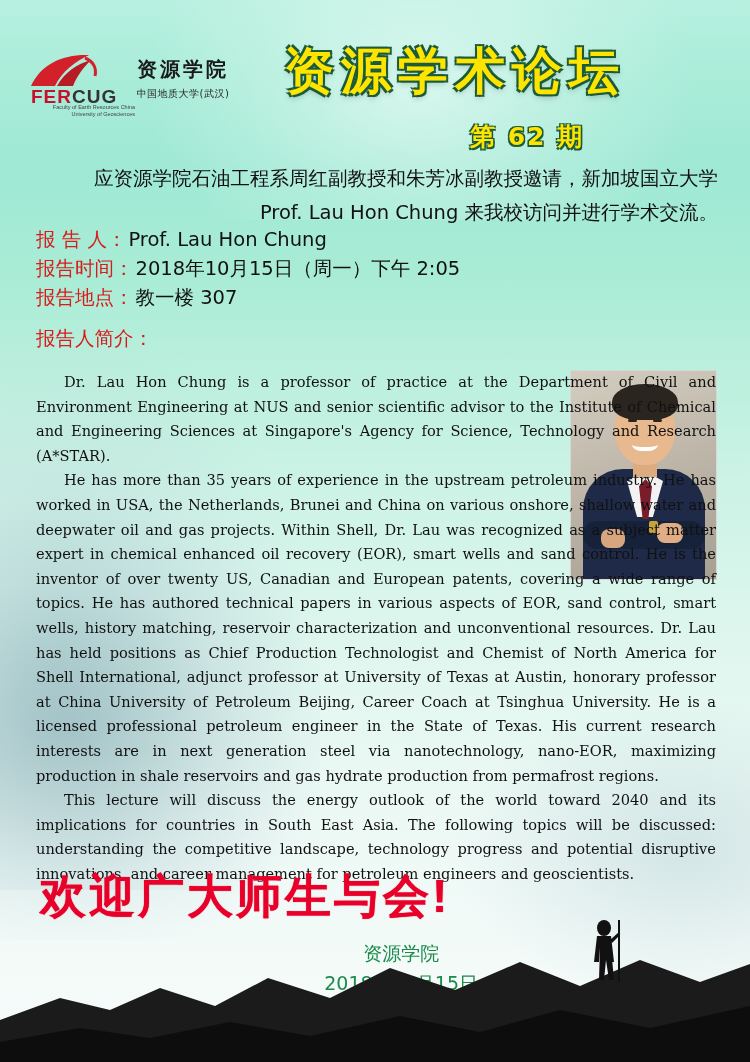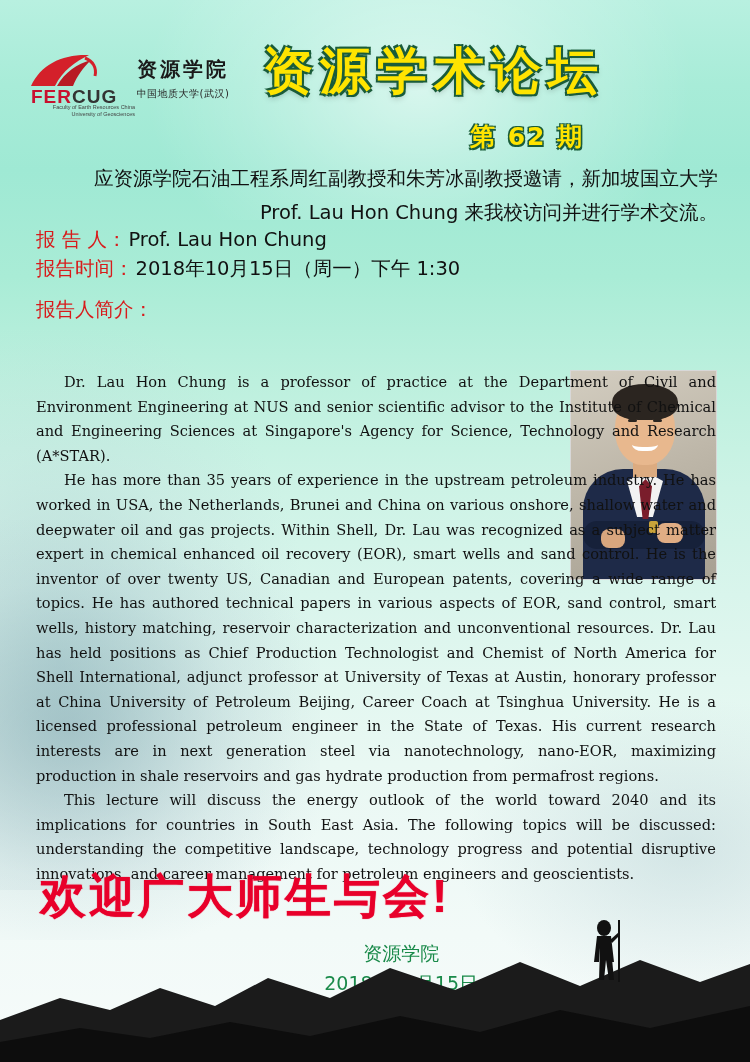--- a/index.html
+++ b/index.html
@@ -101,21 +101,21 @@
   .uni-en {
     font-size: 10px;
     color: #2a2a2a;
     letter-spacing: 0.5px;
     margin-top: 4px;
     font-family: "DejaVu Sans", sans-serif;
     text-align: center;
   }
   .title-main {
     position: absolute;
-    left: 263px; top: 38px;
+    left: 284px; top: 38px;
     font-size: 50px;
     font-weight: bold;
     letter-spacing: 7px;
     color: #ffe400;
     font-family: "DejaVu Sans", sans-serif;
     text-shadow:
       -2px -2px 0 #1a5c3a,
       2px -2px 0 #1a5c3a,
       -2px 2px 0 #1a5c3a,
       2px 2px 0 #1a5c3a,
@@ -348,21 +348,25 @@
 
   <div class="intro">应资源学院石油工程系周红副教授和朱芳冰副教授邀请，新加坡国立大学 Prof. Lau Hon Chung 来我校访问并进行学术交流。</div>
 
   <div class="info">
     <div class="info-row">
       <span class="info-label">报 告 人：</span>
       <span class="info-value">Prof. Lau Hon Chung</span>
     </div>
     <div class="info-row">
       <span class="info-label">报告时间：</span>
-      <span class="info-value">2018年10月15日（周一）下午 1:30</span>
+      <span class="info-value">2018年10月15日（周一）下午 2:05</span>
+    </div>
+    <div class="info-row">
+      <span class="info-label">报告地点：</span>
+      <span class="info-value">教一楼 307</span>
     </div>
     <div class="info-row last">
       <span class="info-label">报告人简介：</span>
       <span class="info-value"></span>
     </div>
   </div>
 
   <div class="portrait">
     <div class="bg"></div>
     <div class="body"></div>

